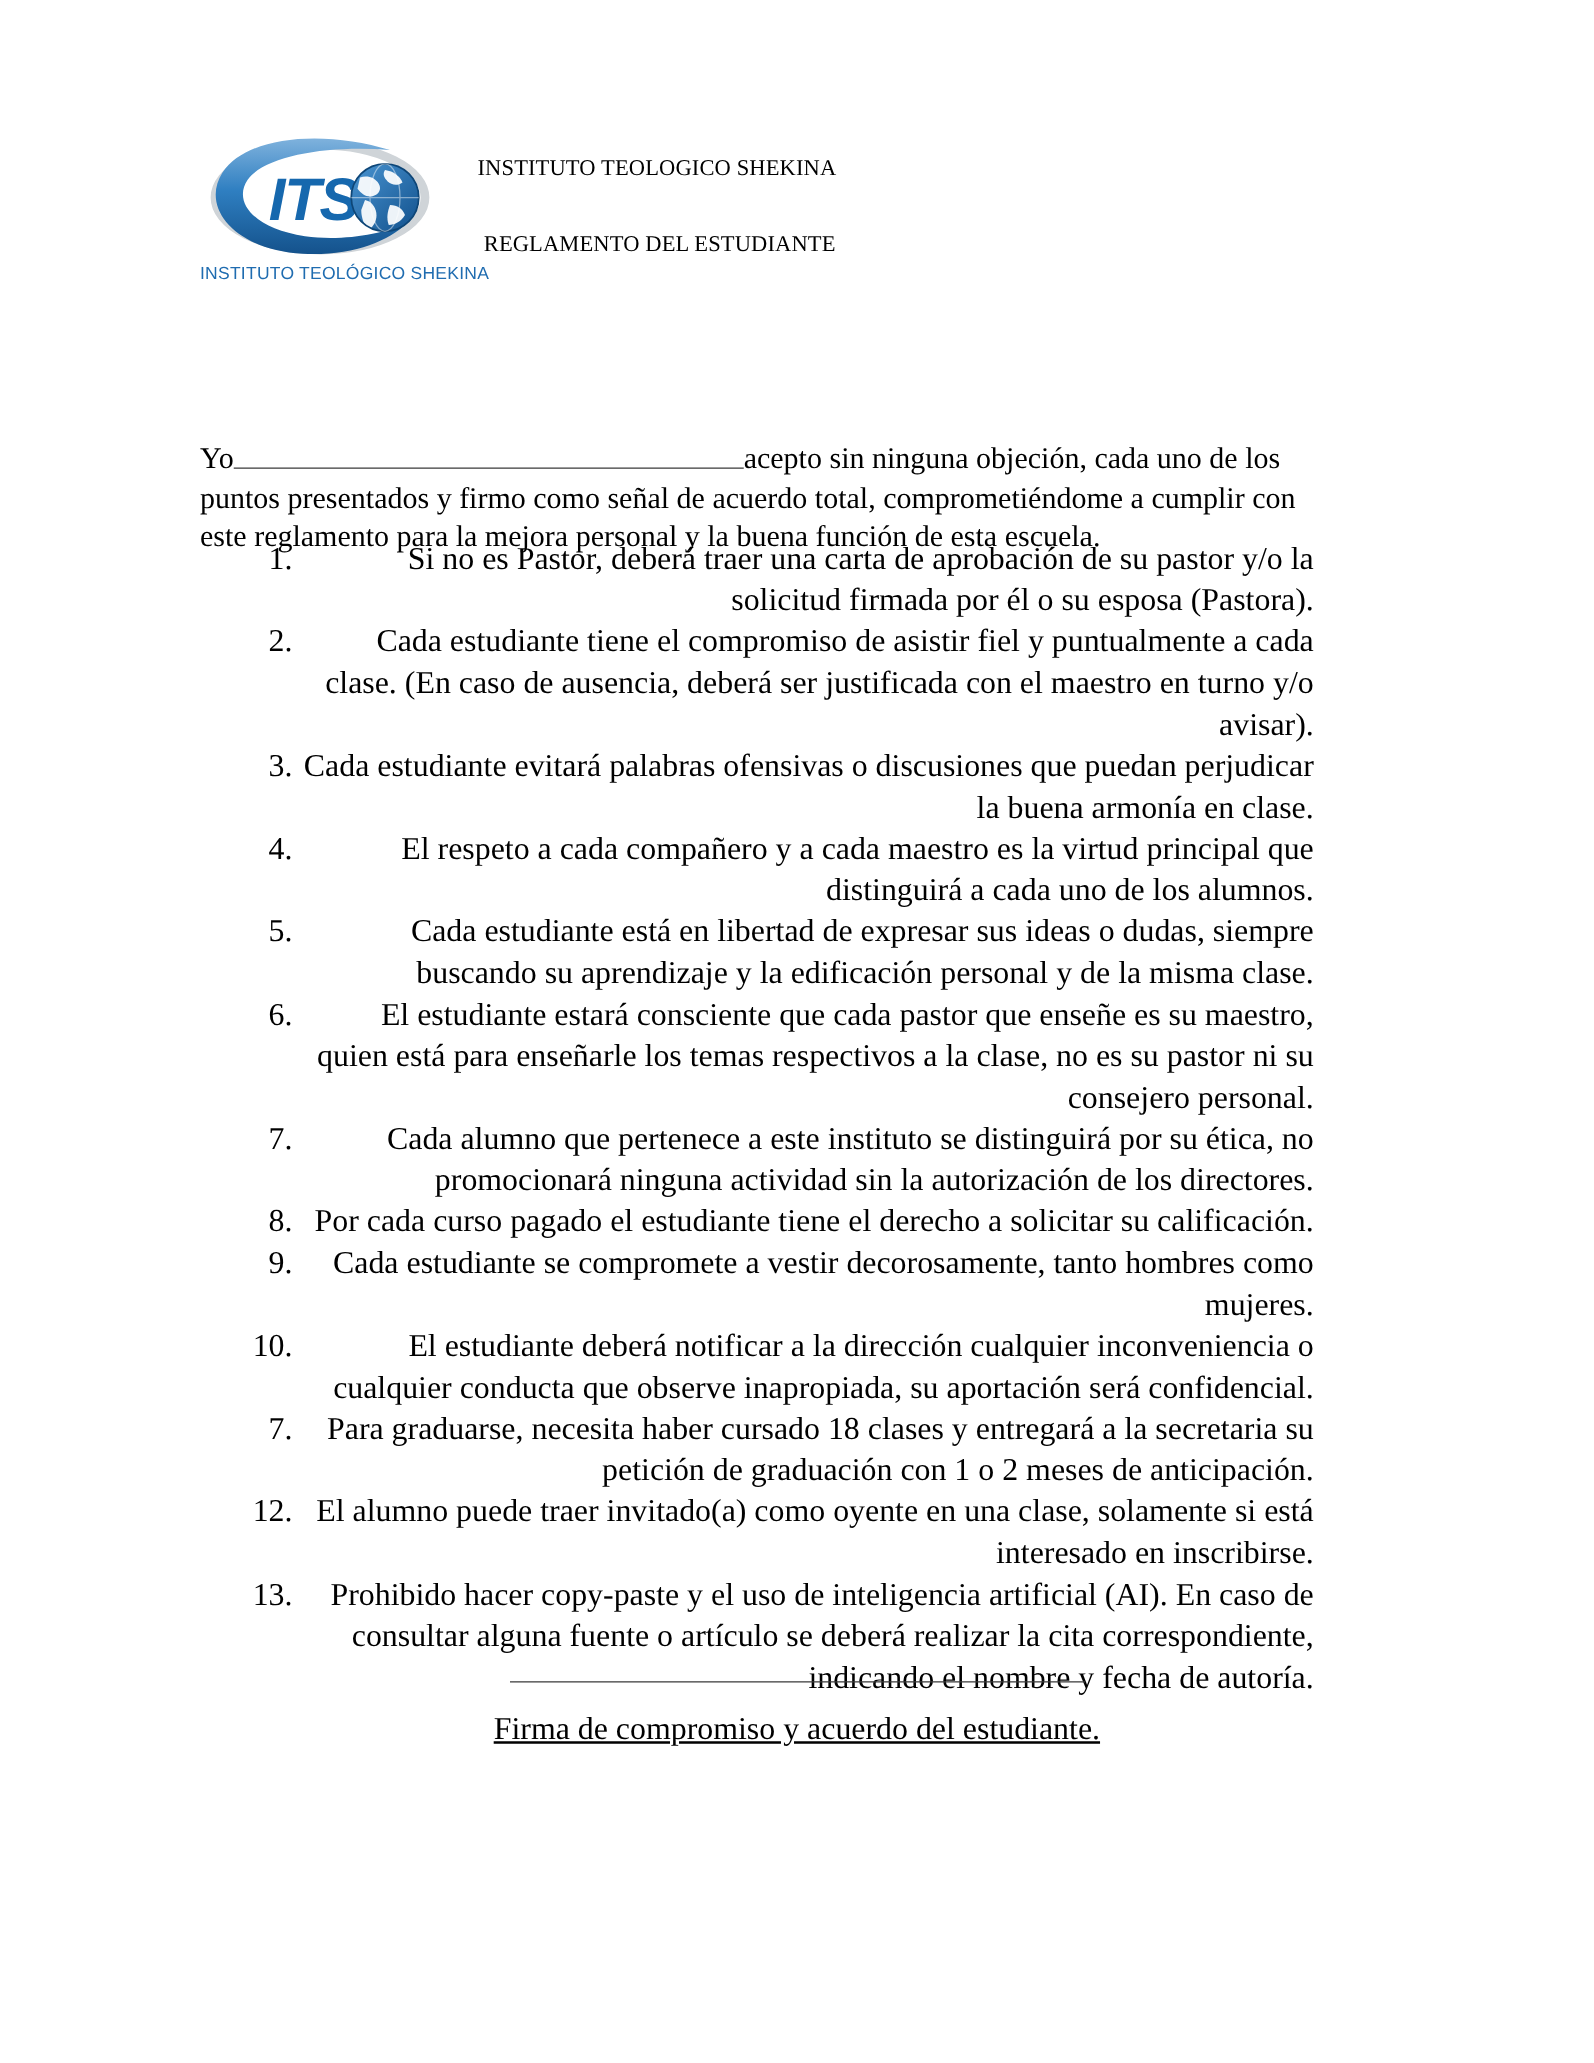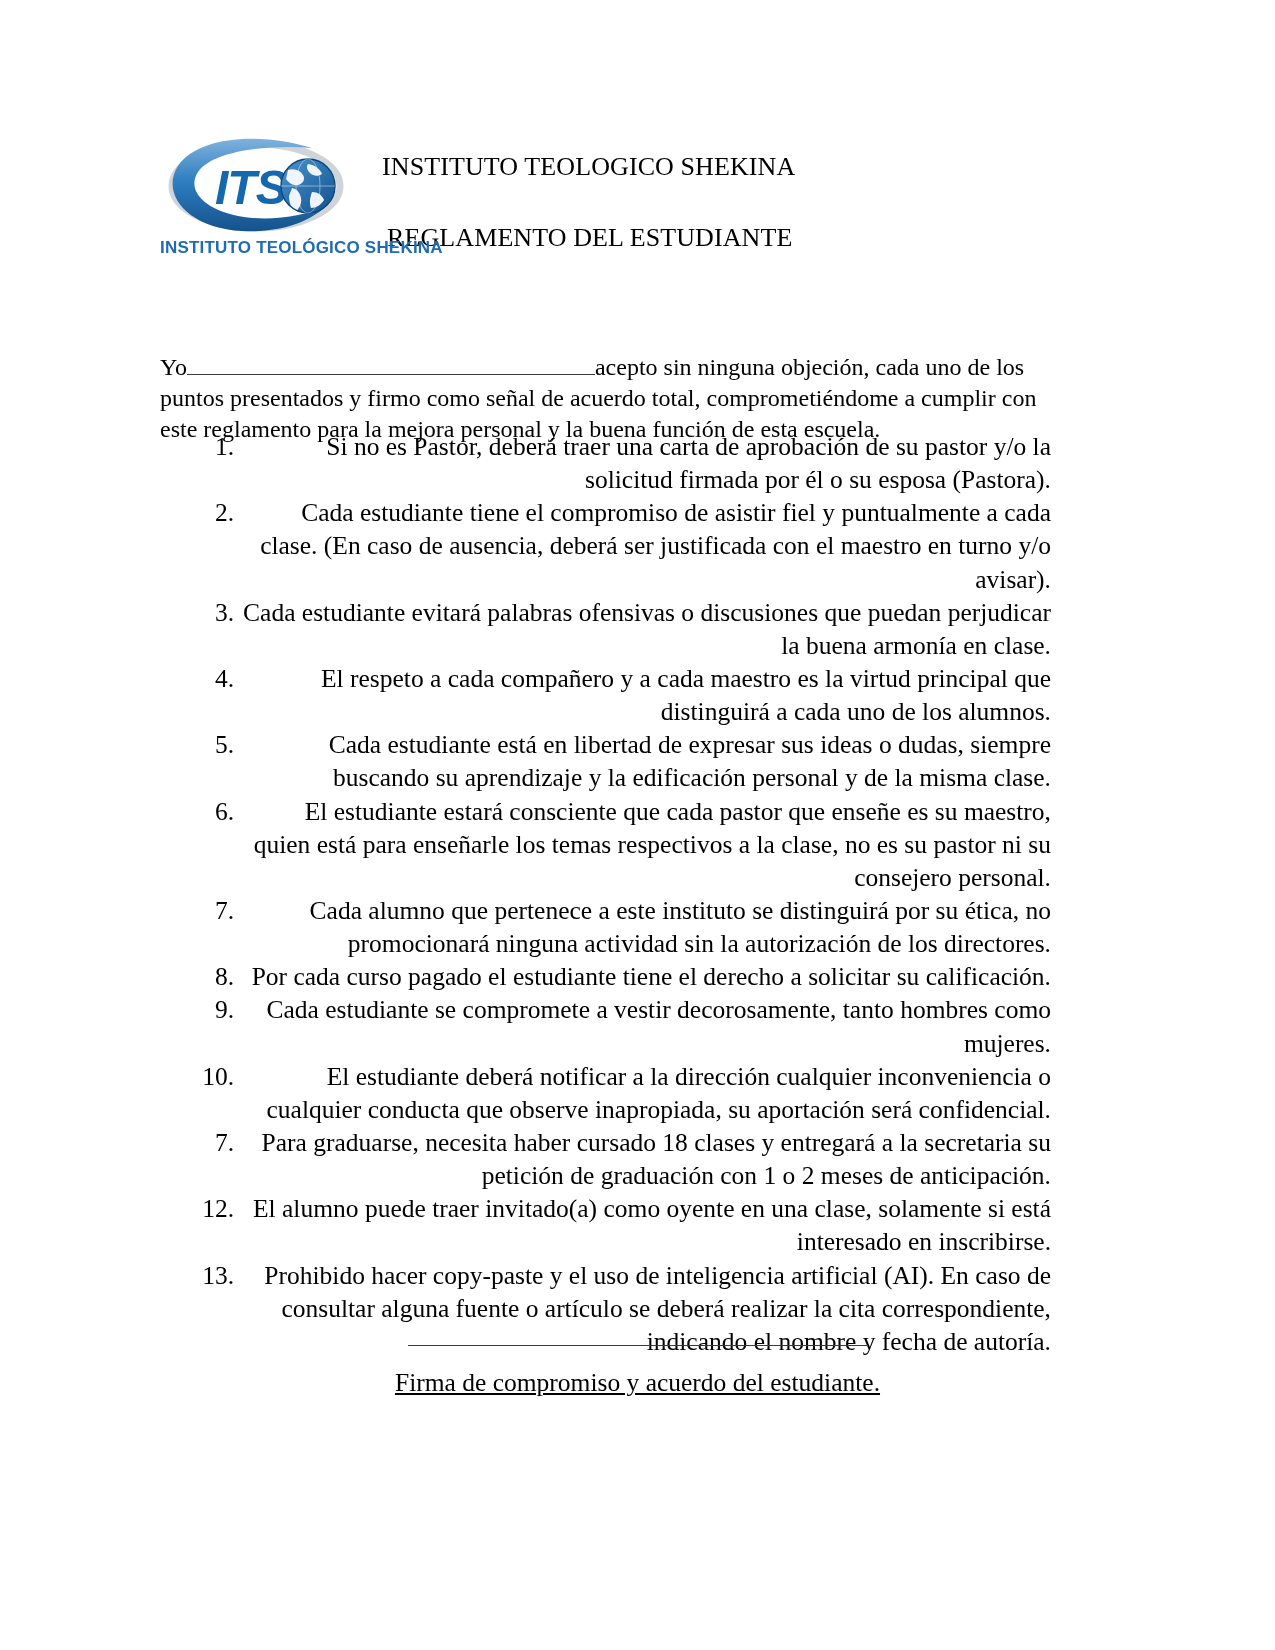--- a/index.html
+++ b/index.html
@@ -15,21 +15,21 @@
     background: #ffffff;
     font-family: "Liberation Serif", "DejaVu Serif", serif;
     color: #000000;
     overflow: hidden;
   }
 
   
   .header {
     position: absolute;
     left: 160px;
-    top: 134px;
+    top: 106px;
     width: 960px;
     display: flex;
     flex-direction: row;
     align-items: flex-start;
   }
 
   .logo-block {
     position: relative;
     width: 196px;
     height: 140px;
@@ -46,34 +46,34 @@
     width: 196px;
     height: 112px;
   }
   .logo-tagline {
     position: absolute;
     left: 0;
     top: 104px;
     width: 196px;
     text-align: center;
     font-family: "Liberation Sans", "DejaVu Sans", sans-serif;
-    font-size: 17px;
-    font-weight: bold;
+    font-size: 14px;
+    font-weight: normal;
     letter-spacing: 0.2px;
     color: #1f6cb0;
     white-space: nowrap;
   }
 
   .header-titles {
     flex: 1 1 auto;
     padding-left: 26px;
     padding-top: 18px;
   }
   .header-title {
-    font-size: 26px;
+    font-size: 18px;
     line-height: 1.18;
     letter-spacing: 0.1px;
     white-space: nowrap;
   }
   .header-title.second {
     margin-top: 40px;
     padding-left: 5px;
   }
 
   

